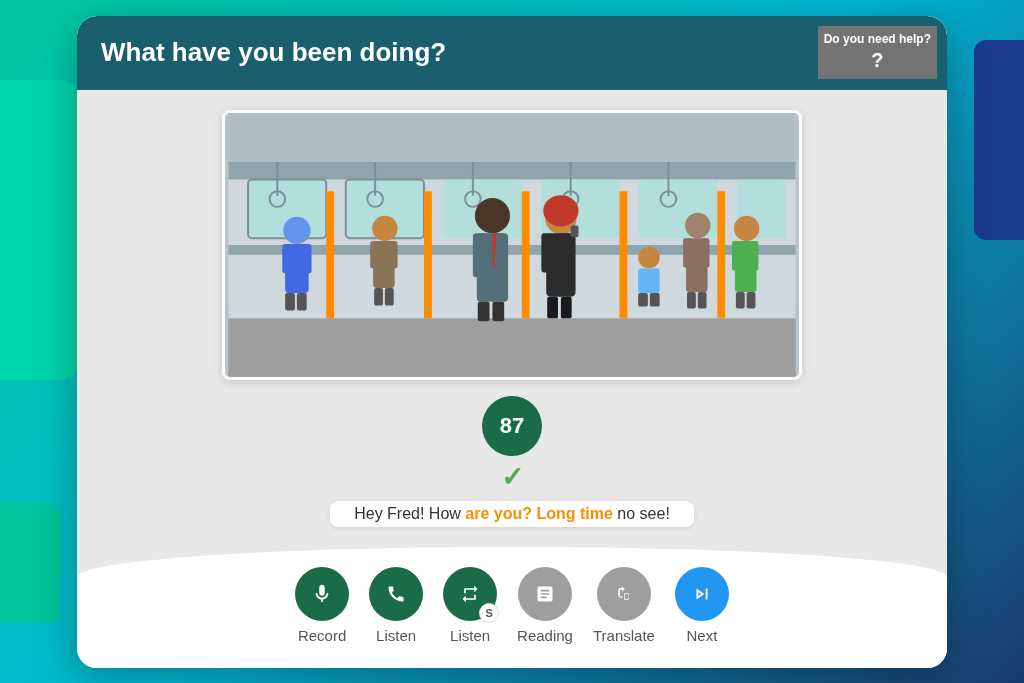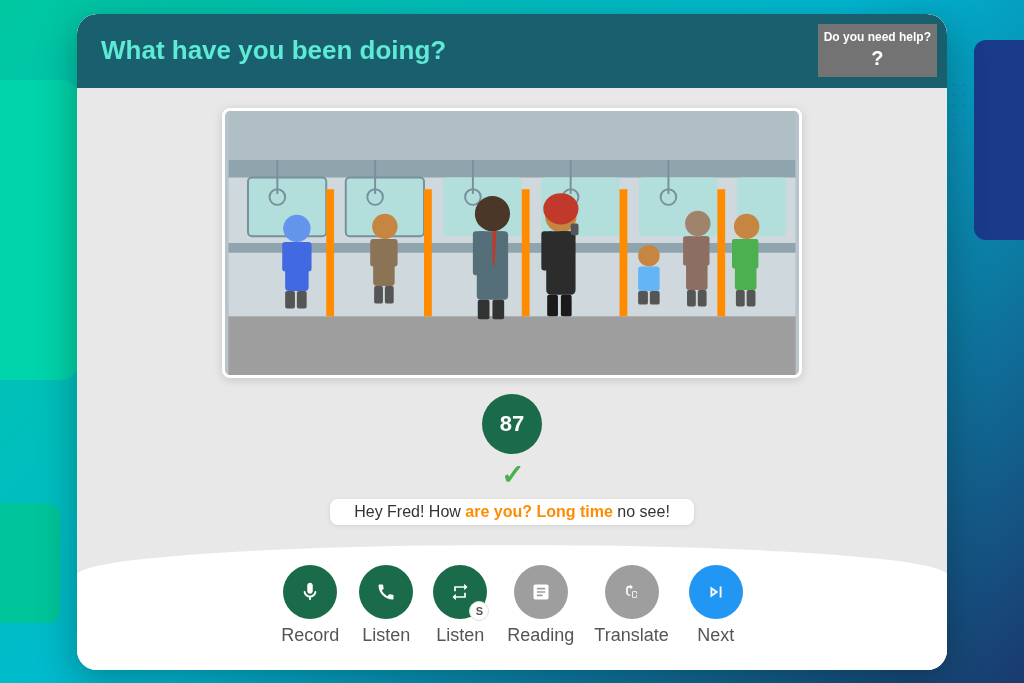--- a/index.html
+++ b/index.html
@@ -66,21 +66,21 @@
     
     .header {
       background: #1a5f6e;
       padding: 18px 24px;
       display: flex;
       align-items: center;
       justify-content: space-between;
       border-radius: 20px 20px 0 0;
     }
     .header-title {
-      color: #5eead4;
+      color: #ffffff;
       font-size: 26px;
       font-weight: 700;
     }
     .header-icons {
       display: flex;
       gap: 8px;
     }
     .header-icon-btn {
       width: 38px; height: 38px;
       background: rgba(255,255,255,0.15);
@@ -223,21 +223,21 @@
     .btn-circle.dark-green {
       background: #1a6b4a;
     }
     .btn-circle.gray {
       background: #9e9e9e;
     }
     .btn-circle.blue {
       background: #2196f3;
     }
     .btn-label {
-      font-size: 18px;
+      font-size: 15px;
       color: #555;
     }
 
     
     .repeat-container {
       position: relative;
     }
     .repeat-badge {
       position: absolute;
       bottom: -2px; right: -2px;

